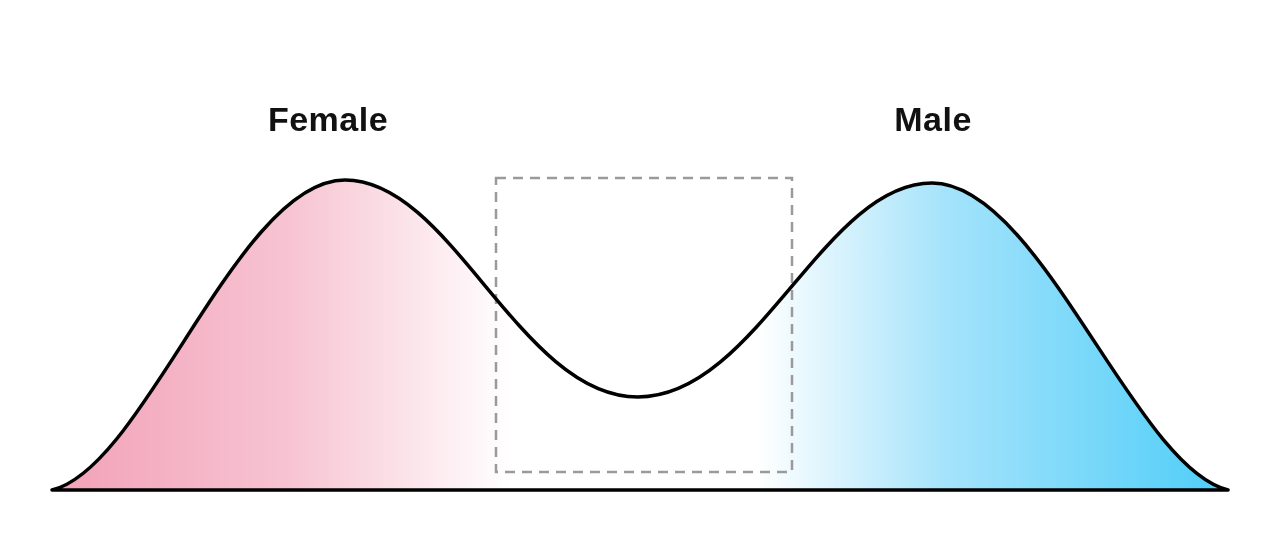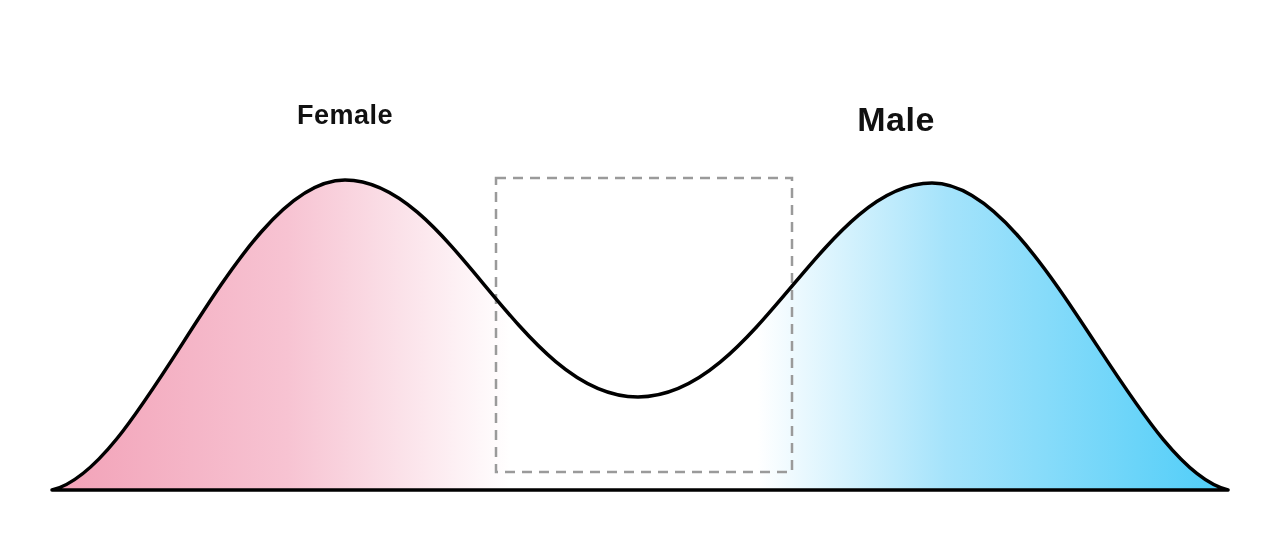--- a/index.html
+++ b/index.html
@@ -26,26 +26,26 @@
   .label {
     position: absolute;
     transform: translateX(-50%);
     color: #111111;
     font-weight: 600;
     letter-spacing: 0.5px;
     white-space: nowrap;
     user-select: none;
   }
   .label-female {
-    left: 345px;
+    left: 328px;
     top: 100px;
-    font-size: 27px;
+    font-size: 34px;
   }
   .label-male {
-    left: 896px;
+    left: 933px;
     top: 100px;
     font-size: 34px;
   }
   .label-intersex {
     left: 640px;
     top: 301px;
     font-size: 32px;
   }
 </style>
 </head>

